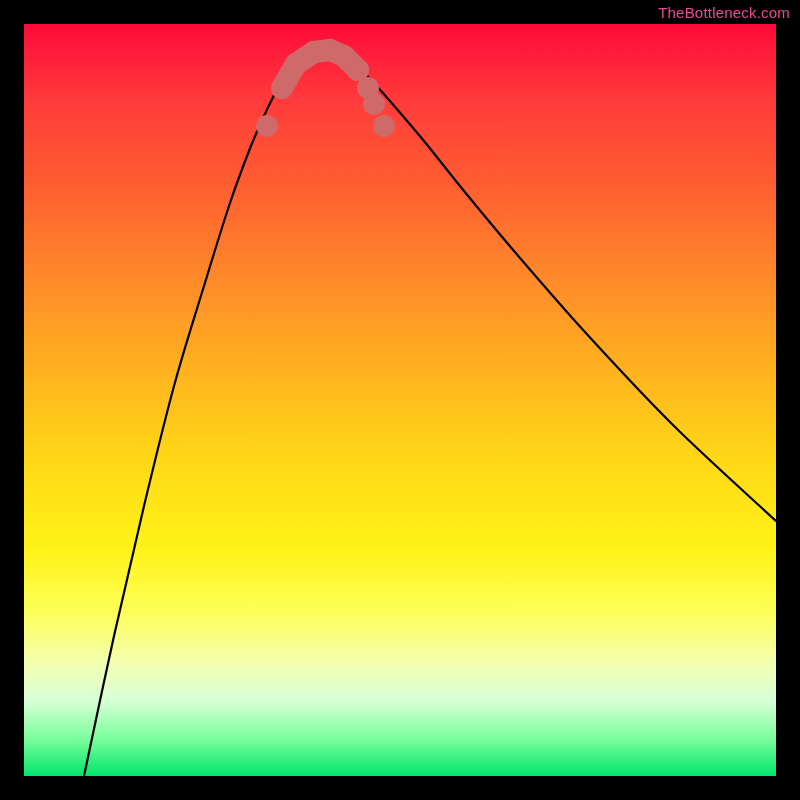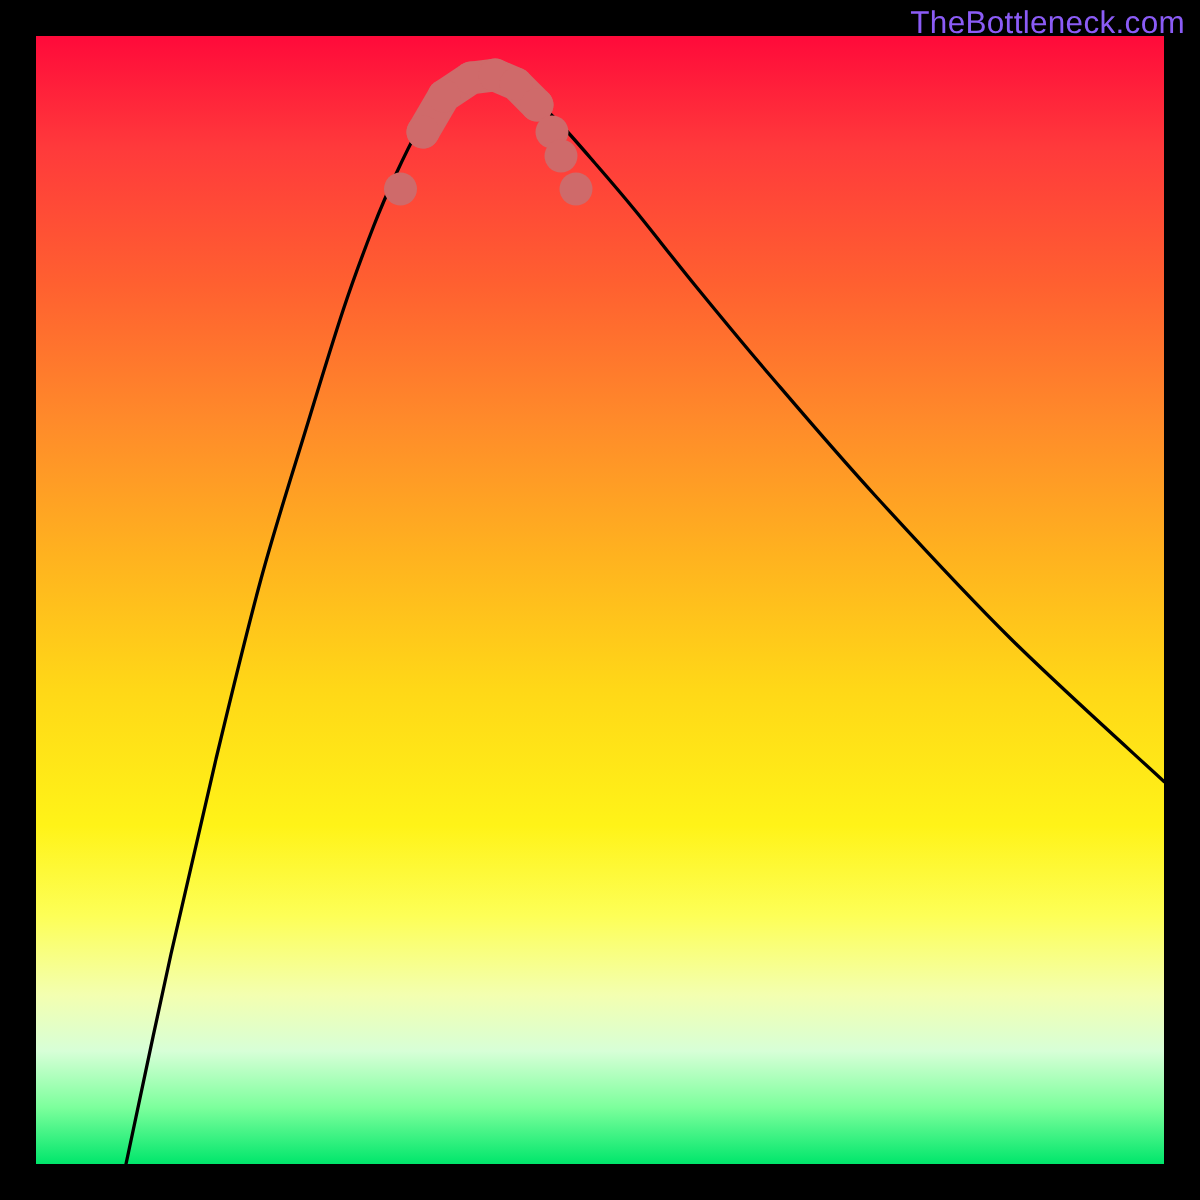--- a/index.html
+++ b/index.html
@@ -29,22 +29,22 @@
       #f3ffb0 85%,
       #d7ffd7 90%,
       #7cff9c 95%,
       #00e66b 100%
     );
   }
   .watermark {
     position: absolute;
     top: 4px;
     right: 10px;
-    color: #8b5cf6;
-    font-size: 21px;
+    color: #ec4899;
+    font-size: 15px;
     font-weight: 500;
     letter-spacing: 0.2px;
     z-index: 5;
   }
   svg.plot {
     position: absolute;
     left: 0;
     top: 0;
     width: 752px;
     height: 752px;

